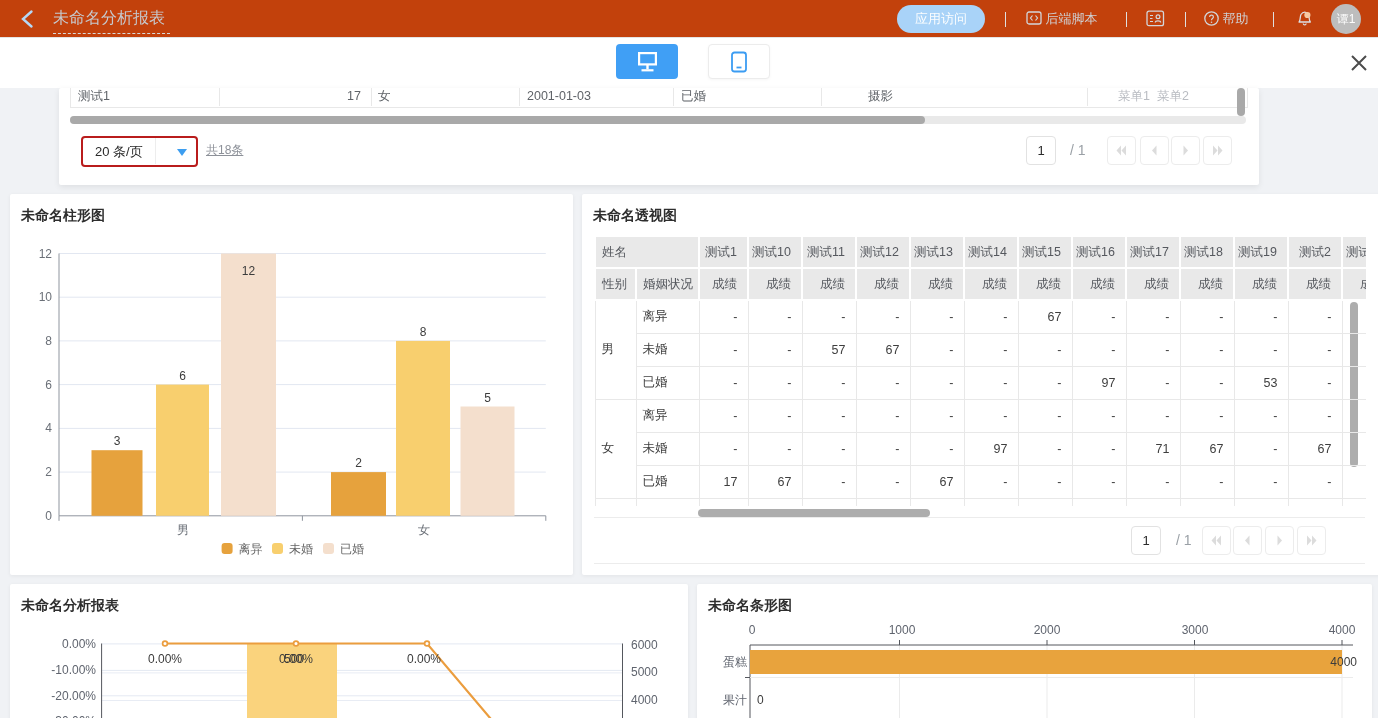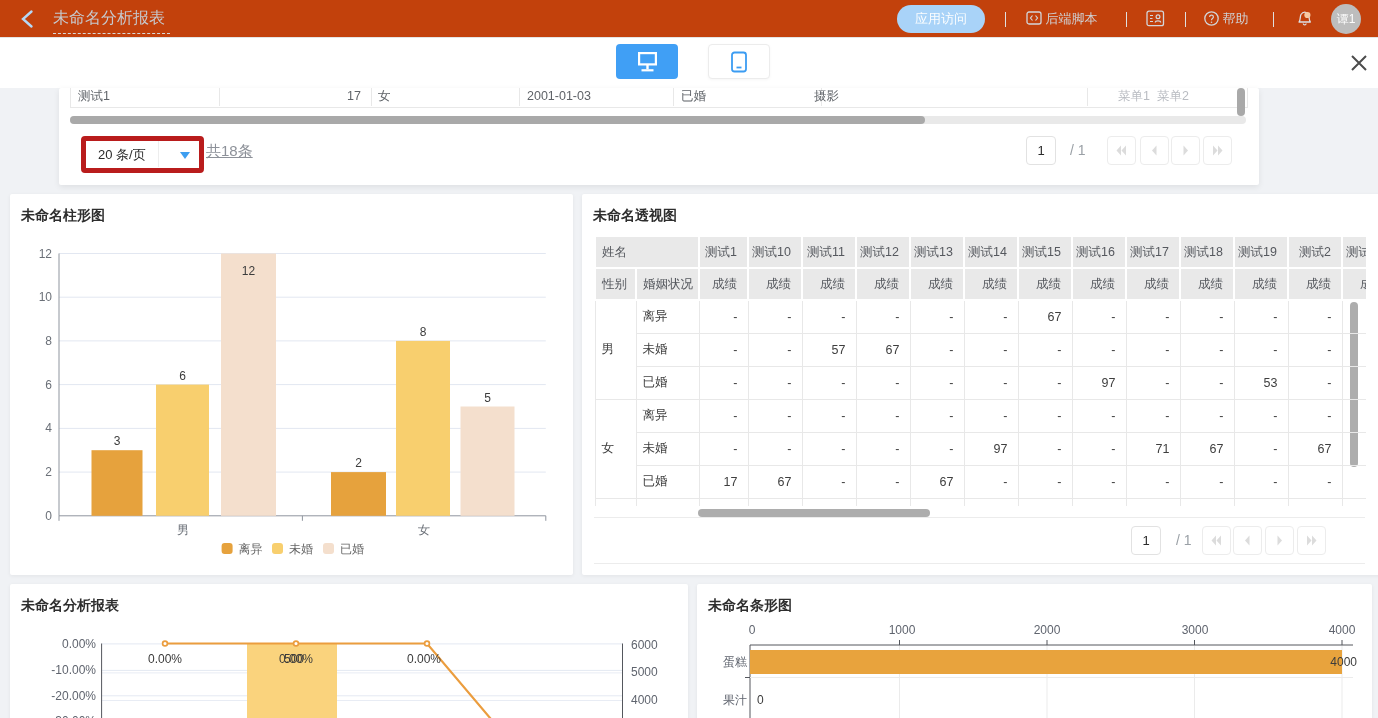--- a/index.html
+++ b/index.html
@@ -30,25 +30,25 @@
 #card-pivot{left:582px;top:194px;width:790px;height:381px;padding-left:12px;}
 #card-dual{left:10px;top:584px;width:678px;height:140px;}
 #card-hbar{left:697px;top:584px;width:675px;height:140px;}
 
 .trow{position:absolute;left:11px;top:0;width:1176px;height:19px;border:1px solid #e8e8e8;border-top:none;}
 .trow .c{position:absolute;top:0;height:18px;font-size:12.5px;color:#5f6368;line-height:16px;white-space:nowrap;overflow:hidden;}
 .vline{position:absolute;top:0;height:18px;width:1px;background:#e8e8e8;}
 #hscroll{position:absolute;left:11px;top:28px;width:1176px;height:8px;border-radius:4px;background:#e9e9e9;}
 #hscroll .thumb{position:absolute;left:0;top:0;height:8px;width:855px;border-radius:4px;background:#a9a9a9;}
 #vscroll1{position:absolute;left:1178px;top:0px;width:8px;height:28px;border-radius:4px;background:#a9a9a9;}
-.pgsel{position:absolute;left:22px;top:48px;width:113px;height:27px;border:5px solid #b91c1c;border-radius:4px;background:#fff;}
+.pgsel{position:absolute;left:22px;top:48px;width:113px;height:27px;border:2px solid #b91c1c;border-radius:4px;background:#fff;}
 .pgsel .txt{position:absolute;left:12px;top:0;line-height:28px;font-size:13px;color:#2b2b2b;}
 .pgsel .dv{position:absolute;right:40px;top:0;width:1px;height:26px;background:#ededed;}
 .pgsel .tri{position:absolute;right:9px;top:11px;width:0;height:0;border-left:5.5px solid transparent;border-right:5.5px solid transparent;border-top:7px solid #3d9ef0;}
-.total{position:absolute;left:147px;top:48px;line-height:29px;font-size:15px;color:#8d9199;text-decoration:underline;}
+.total{position:absolute;left:147px;top:48px;line-height:29px;font-size:12px;color:#8d9199;text-decoration:underline;}
 .pagebox{position:absolute;top:48px;width:28px;height:27px;border:1px solid #e2e2e2;border-radius:4px;
   text-align:center;line-height:27px;font-size:13px;color:#2b2b2b;background:#fff;}
 .slash{position:absolute;top:48px;line-height:29px;font-size:14px;color:#9aa0a6;}
 .navbtn{position:absolute;top:48px;width:27px;height:27px;border:1px solid #ececec;border-radius:4px;background:#fff;}
 .navbtn svg{position:absolute;left:5px;top:5px;}
 
 #pivot-wrap{position:absolute;left:12px;top:41px;width:772px;height:271px;overflow:hidden;}
 table.pv{border-collapse:collapse;table-layout:fixed;width:801px;font-size:12.5px;}
 table.pv th{background:#e9e9e9;font-weight:normal;color:#55585e;border:2px solid #fff;}
 table.pv td{border:1px solid #e8e8e8;color:#3e3e3e;}
@@ -120,21 +120,21 @@
     <div class="c" style="left:7px;">测试1</div>
     <div class="vline" style="left:148px"></div>
     <div class="c" style="left:150px;width:140px;text-align:right;">17</div>
     <div class="vline" style="left:300px"></div>
     <div class="c" style="left:307px;">女</div>
     <div class="vline" style="left:448px"></div>
     <div class="c" style="left:456px;">2001-01-03</div>
     <div class="vline" style="left:602px"></div>
     <div class="c" style="left:610px;">已婚</div>
     <div class="vline" style="left:750px"></div>
-    <div class="c" style="left:743px;">摄影</div>
+    <div class="c" style="left:797px;">摄影</div>
     <div class="vline" style="left:1016px"></div>
     <div class="c" style="left:1047px;color:#b9bcc2;">菜单1&nbsp;&nbsp;菜单2</div>
   </div>
   <div id="vscroll1"></div>
   <div id="hscroll">
       <div class="thumb"></div>
     </div>
   <div class="pgsel">
       <div class="txt">20 条/页</div>
       <div class="dv"></div>

